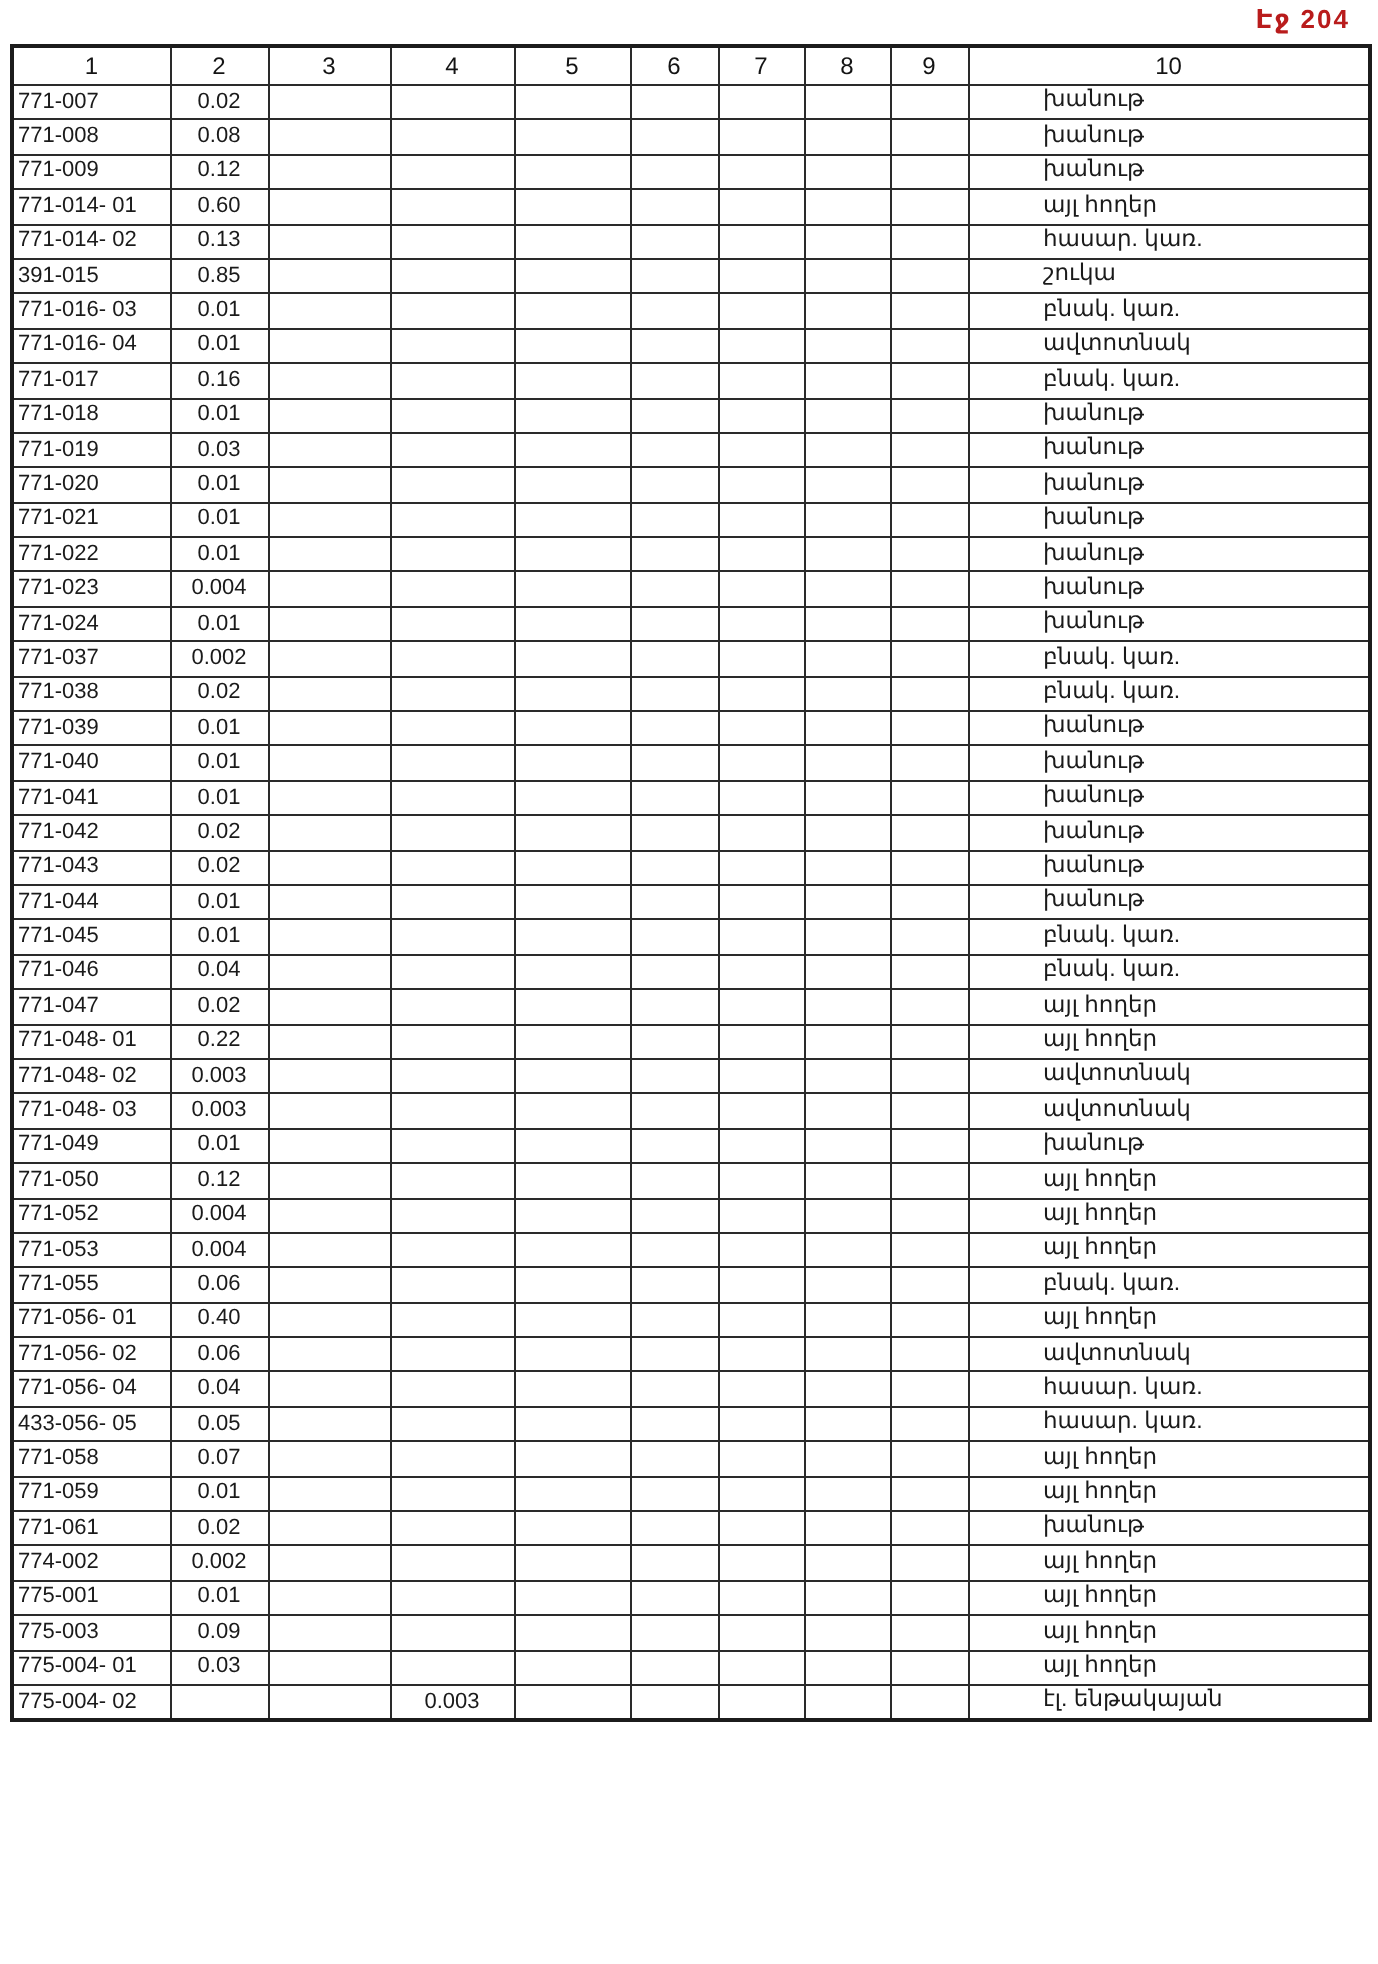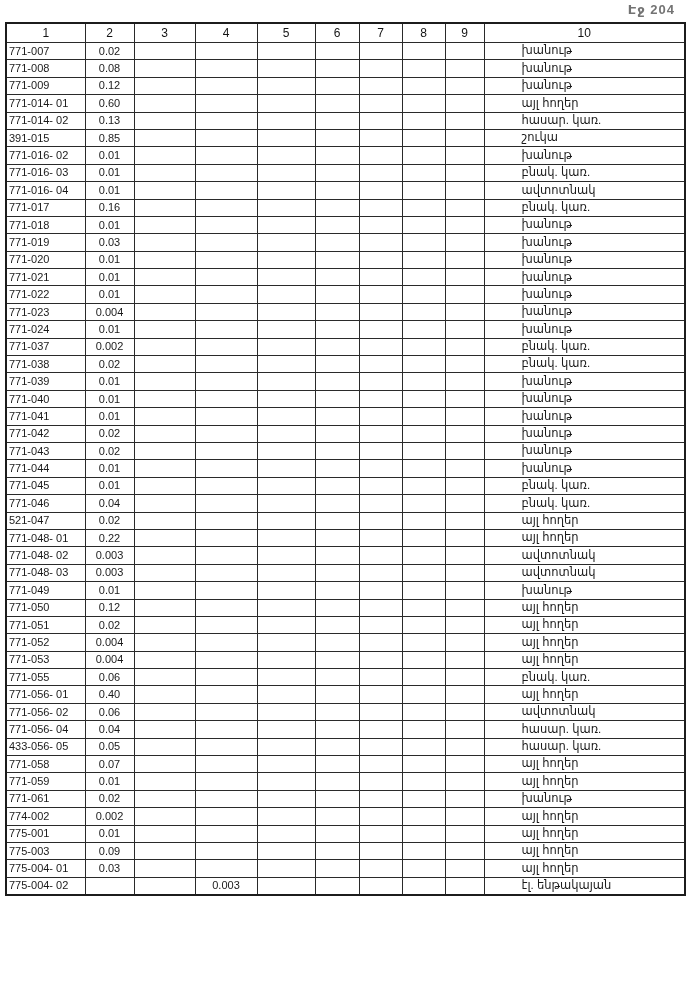--- a/index.html
+++ b/index.html
@@ -16,21 +16,21 @@
     background: #ffffff;
     overflow: hidden;
   }
   .page-label {
     position: absolute;
     top: 2px;
     right: 14px;
     font-weight: bold;
     font-size: 13px;
     letter-spacing: 1px;
-    color: #737373;
+    color: #b91c1c;
   }
   table.doc-table {
     position: absolute;
     left: 5px;
     top: 22px;
     width: 679px;
     border-collapse: collapse;
     table-layout: fixed;
     border: 2px solid #1c1c1c;
   }
@@ -161,32 +161,20 @@
           <td class="al-center"></td>
           <td class="al-center"></td>
           <td class="al-center"></td>
           <td class="al-center"></td>
           <td class="al-center"></td>
           <td class="al-center"></td>
           <td class="al-center"></td>
           <td class="al-left">շուկա</td>
         </tr>
         <tr>
-          <td class="al-left">771-016- 02</td>
-          <td class="al-center">0.01</td>
-          <td class="al-center"></td>
-          <td class="al-center"></td>
-          <td class="al-center"></td>
-          <td class="al-center"></td>
-          <td class="al-center"></td>
-          <td class="al-center"></td>
-          <td class="al-center"></td>
-          <td class="al-left">խանութ</td>
-        </tr>
-        <tr>
           <td class="al-left">771-016- 03</td>
           <td class="al-center">0.01</td>
           <td class="al-center"></td>
           <td class="al-center"></td>
           <td class="al-center"></td>
           <td class="al-center"></td>
           <td class="al-center"></td>
           <td class="al-center"></td>
           <td class="al-center"></td>
           <td class="al-left">բնակ. կառ.</td>
@@ -413,21 +401,21 @@
           <td class="al-center"></td>
           <td class="al-center"></td>
           <td class="al-center"></td>
           <td class="al-center"></td>
           <td class="al-center"></td>
           <td class="al-center"></td>
           <td class="al-center"></td>
           <td class="al-left">բնակ. կառ.</td>
         </tr>
         <tr>
-          <td class="al-left">521-047</td>
+          <td class="al-left">771-047</td>
           <td class="al-center">0.02</td>
           <td class="al-center"></td>
           <td class="al-center"></td>
           <td class="al-center"></td>
           <td class="al-center"></td>
           <td class="al-center"></td>
           <td class="al-center"></td>
           <td class="al-center"></td>
           <td class="al-left">այլ հողեր</td>
         </tr>
@@ -475,32 +463,20 @@
           <td class="al-center"></td>
           <td class="al-center"></td>
           <td class="al-center"></td>
           <td class="al-center"></td>
           <td class="al-center"></td>
           <td class="al-left">խանութ</td>
         </tr>
         <tr>
           <td class="al-left">771-050</td>
           <td class="al-center">0.12</td>
-          <td class="al-center"></td>
-          <td class="al-center"></td>
-          <td class="al-center"></td>
-          <td class="al-center"></td>
-          <td class="al-center"></td>
-          <td class="al-center"></td>
-          <td class="al-center"></td>
-          <td class="al-left">այլ հողեր</td>
-        </tr>
-        <tr>
-          <td class="al-left">771-051</td>
-          <td class="al-center">0.02</td>
           <td class="al-center"></td>
           <td class="al-center"></td>
           <td class="al-center"></td>
           <td class="al-center"></td>
           <td class="al-center"></td>
           <td class="al-center"></td>
           <td class="al-center"></td>
           <td class="al-left">այլ հողեր</td>
         </tr>
         <tr>

